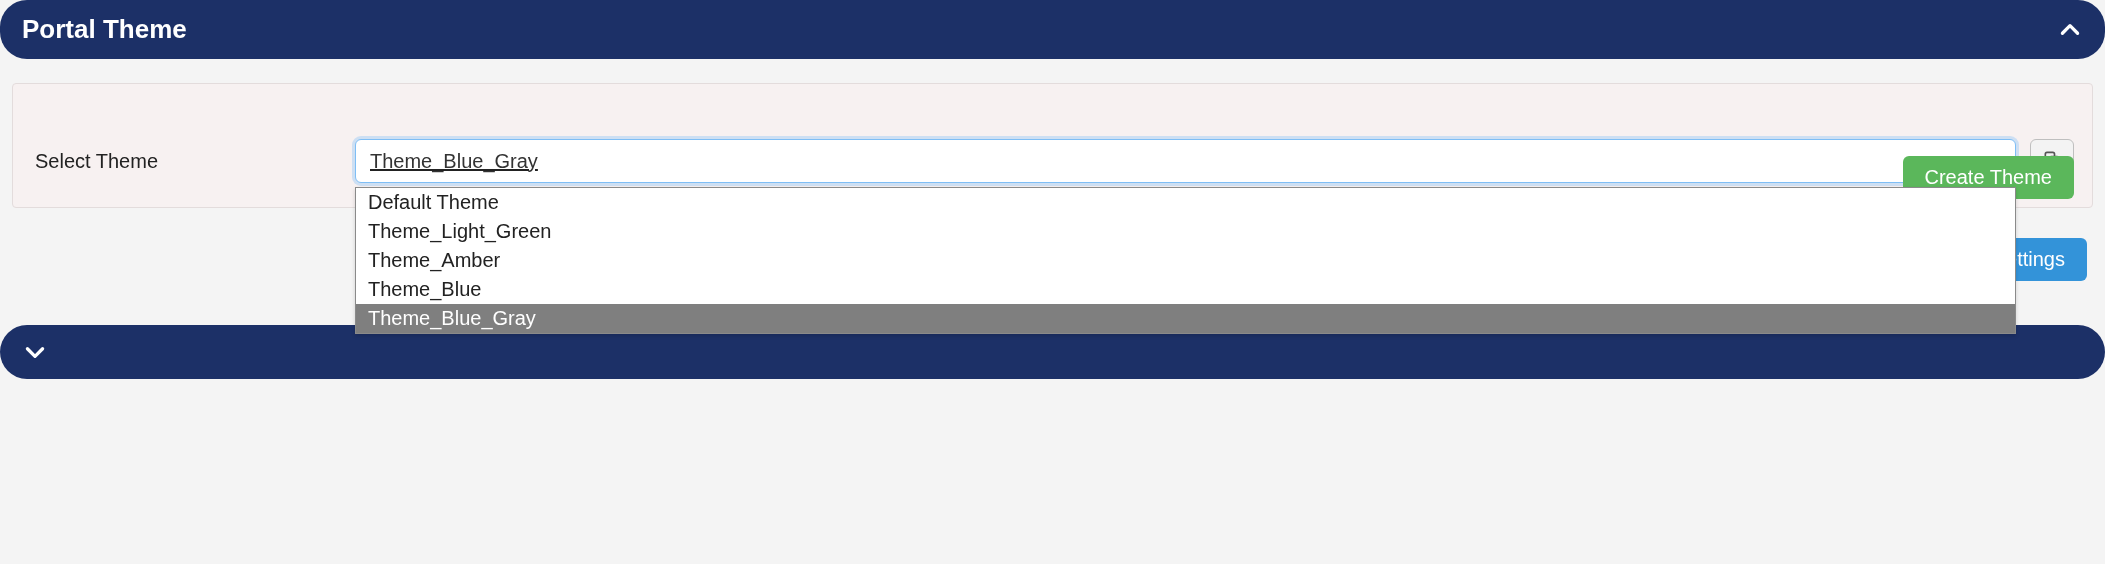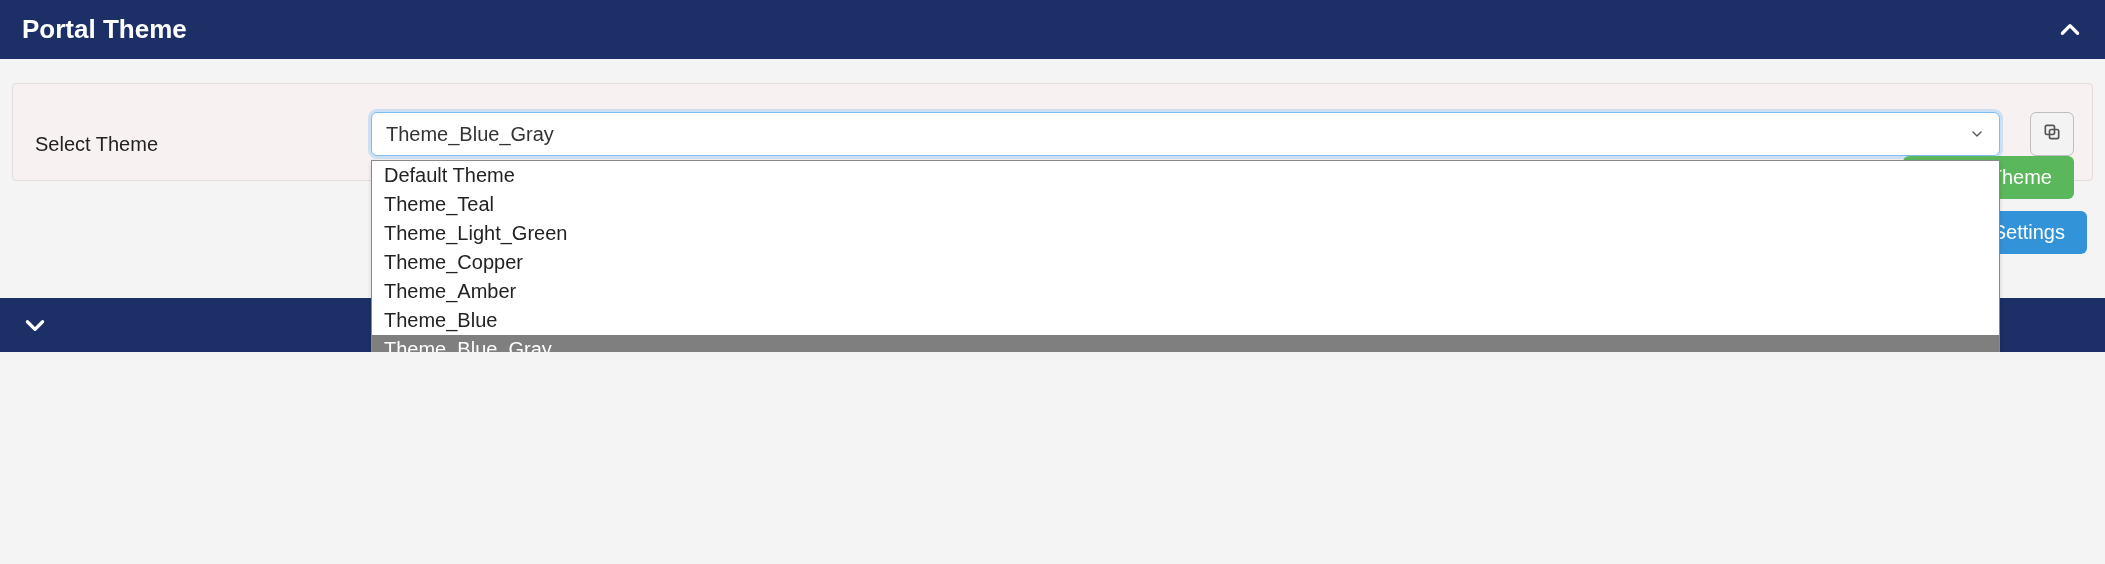--- a/index.html
+++ b/index.html
@@ -13,44 +13,47 @@
   }
   .section-header {
     background: #1c3067;
     color: #fff;
     font-weight: 700;
     font-size: 26px;
     padding: 14px 22px;
     display: flex;
     justify-content: space-between;
     align-items: center;
+    border-radius: 27px;
   }
   .section-header .chev { display:flex; align-items:center; }
   .panel-wrap { padding: 24px 12px 12px 12px; }
   .panel {
     background: #f7f1f1;
     border: 1px solid #e3dcdc;
     border-radius: 4px;
     padding: 28px 18px 24px 18px;
     position: relative;
   }
   .row {
     display: flex;
-    align-items: flex-end;
-    gap: 20px;
+    align-items: center;
+    gap: 4px;
+    margin-top: 27px;
   }
   .label {
     width: 320px;
     font-size: 20px;
     color: #222;
     padding-left: 4px;
   }
   .select-wrap {
     position: relative;
     flex: 1;
+    text-decoration: underline;
   }
   .select-box {
     width: 100%;
     height: 44px;
     border: 1px solid #7fbef5;
     border-radius: 6px;
     background: #fff;
     padding: 0 14px;
     display: flex;
     align-items: center;
@@ -135,23 +138,21 @@
         <div class="select-box">
           <span>Theme_Blue_Gray</span>
           <span class="chev-down">
             <svg width="16" height="16" viewBox="0 0 24 24" fill="none" stroke="#555" stroke-width="2" stroke-linecap="round" stroke-linejoin="round">
                 <polyline points="6 9 12 15 18 9"></polyline>
               </svg>
           </span>
         </div>
         <div class="dropdown">
           <div class="opt">Default Theme</div>
-          <div class="opt">Theme_Teal</div>
           <div class="opt">Theme_Light_Green</div>
-          <div class="opt">Theme_Copper</div>
           <div class="opt">Theme_Amber</div>
           <div class="opt">Theme_Blue</div>
           <div class="opt selected">Theme_Blue_Gray</div>
         </div>
       </div>
       <div class="copy-btn">
         <span>
           <svg width="20" height="20" viewBox="0 0 24 24" fill="none" stroke="#555" stroke-width="2" stroke-linecap="round" stroke-linejoin="round">
             <rect x="9" y="9" width="11" height="11" rx="2"></rect>
             <rect x="4" y="4" width="11" height="11" rx="2"></rect>

